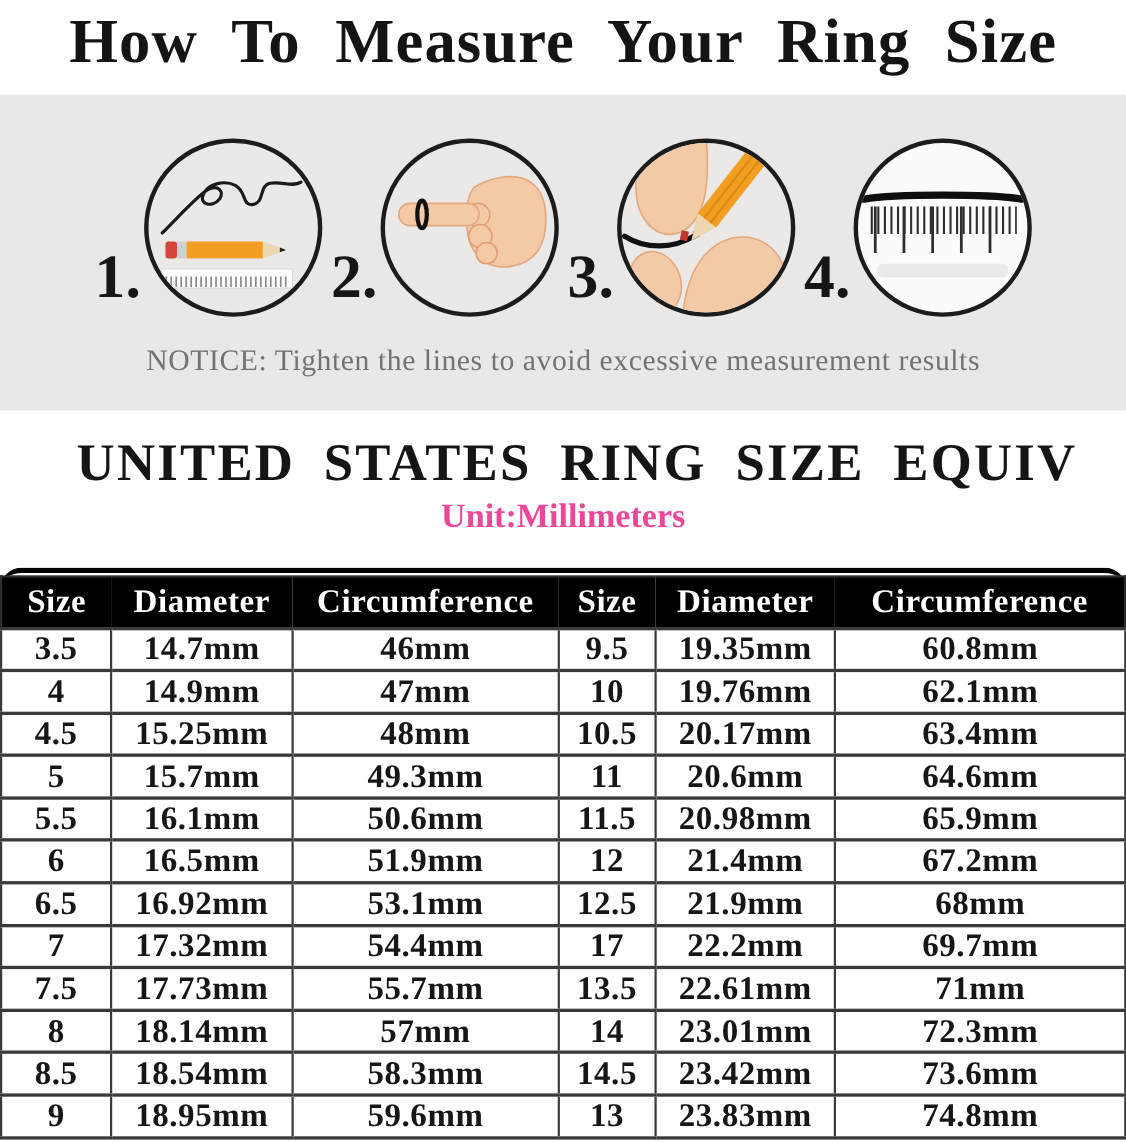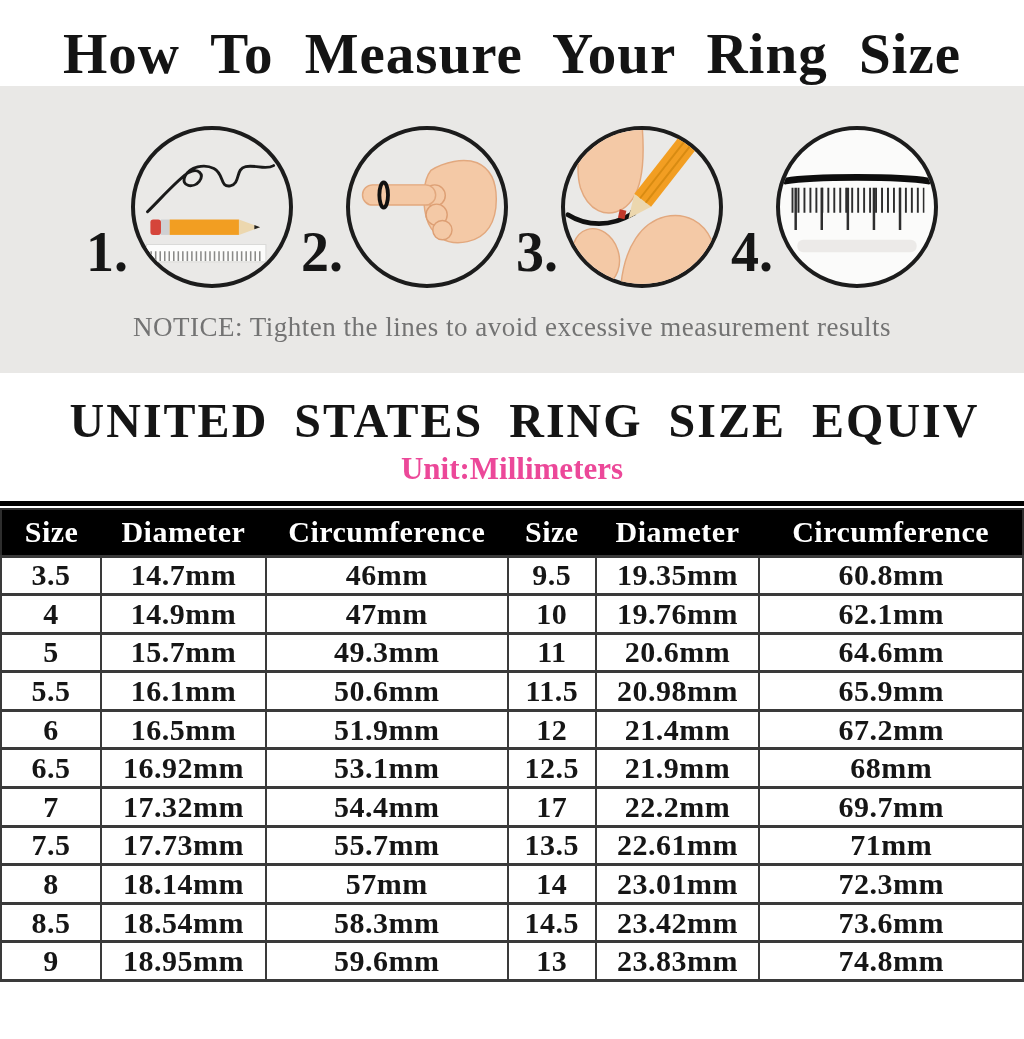--- a/index.html
+++ b/index.html
@@ -4,21 +4,21 @@
 <style>
   * { margin:0; padding:0; box-sizing:border-box; }
   html,body { background:#ffffff; }
   .page {
     width:1024px; height:1039px; margin:0 auto; background:#fff;
     font-family:"Liberation Serif", "DejaVu Serif", serif;
     color:#111; overflow:hidden;
   }
   .main-title {
     font-size:57px; font-weight:bold; text-align:center;
-    line-height:72px; padding-top:18px; letter-spacing:1px; word-spacing:16px;
+    line-height:72px; padding-top:2px; letter-spacing:1px; word-spacing:16px;
     height:86px; color:#141414;
   }
   .band { background:#e9e8e6; height:287px; padding-top:32px; }
   .steps { display:flex; justify-content:center; align-items:flex-end; height:170px; }
   .step { display:flex; align-items:flex-end; margin:0 4px; }
   .step-num {
     font-size:56px; font-weight:bold; line-height:1; color:#161616;
     padding-bottom:8px; margin-right:3px;
   }
   .circle {
@@ -32,21 +32,21 @@
     margin-top:24px; letter-spacing:0.5px;
   }
   .section-title {
     text-align:center; font-size:48px; font-weight:bold; letter-spacing:2px;
     word-spacing:12px; margin-top:20px; line-height:56px; color:#151515;padding-left:25px;
   }
   .section-subtitle {
     text-align:center; font-size:31px; font-weight:bold; margin-top:2px;
     line-height:36px; color:#ec4899;
   }
-  .table-wrap { margin-top:14px; border-top:5px solid #000; background:#fff; }
+  .table-wrap { margin-top:29px; border-top:5px solid #000; background:#fff;border-radius:20px; }
   table.size-table {
     width:100%; border-collapse:collapse; table-layout:fixed;
     margin-top:2px; border:2px solid #2e2e2e;
   }
   .size-table th {
     background:#000; color:#fff; font-size:30px; font-weight:bold;
     height:47px; text-align:center; border:none; letter-spacing:0.5px;
   }
   .size-table td {
     font-size:30px; font-weight:bold; text-align:center; color:#161616;
@@ -165,20 +165,28 @@
           </tr>
           <tr>
             <td>4</td>
             <td>14.9mm</td>
             <td>47mm</td>
             <td>10</td>
             <td>19.76mm</td>
             <td>62.1mm</td>
           </tr>
           <tr>
+            <td>4.5</td>
+            <td>15.25mm</td>
+            <td>48mm</td>
+            <td>10.5</td>
+            <td>20.17mm</td>
+            <td>63.4mm</td>
+          </tr>
+          <tr>
             <td>5</td>
             <td>15.7mm</td>
             <td>49.3mm</td>
             <td>11</td>
             <td>20.6mm</td>
             <td>64.6mm</td>
           </tr>
           <tr>
             <td>5.5</td>
             <td>16.1mm</td>

